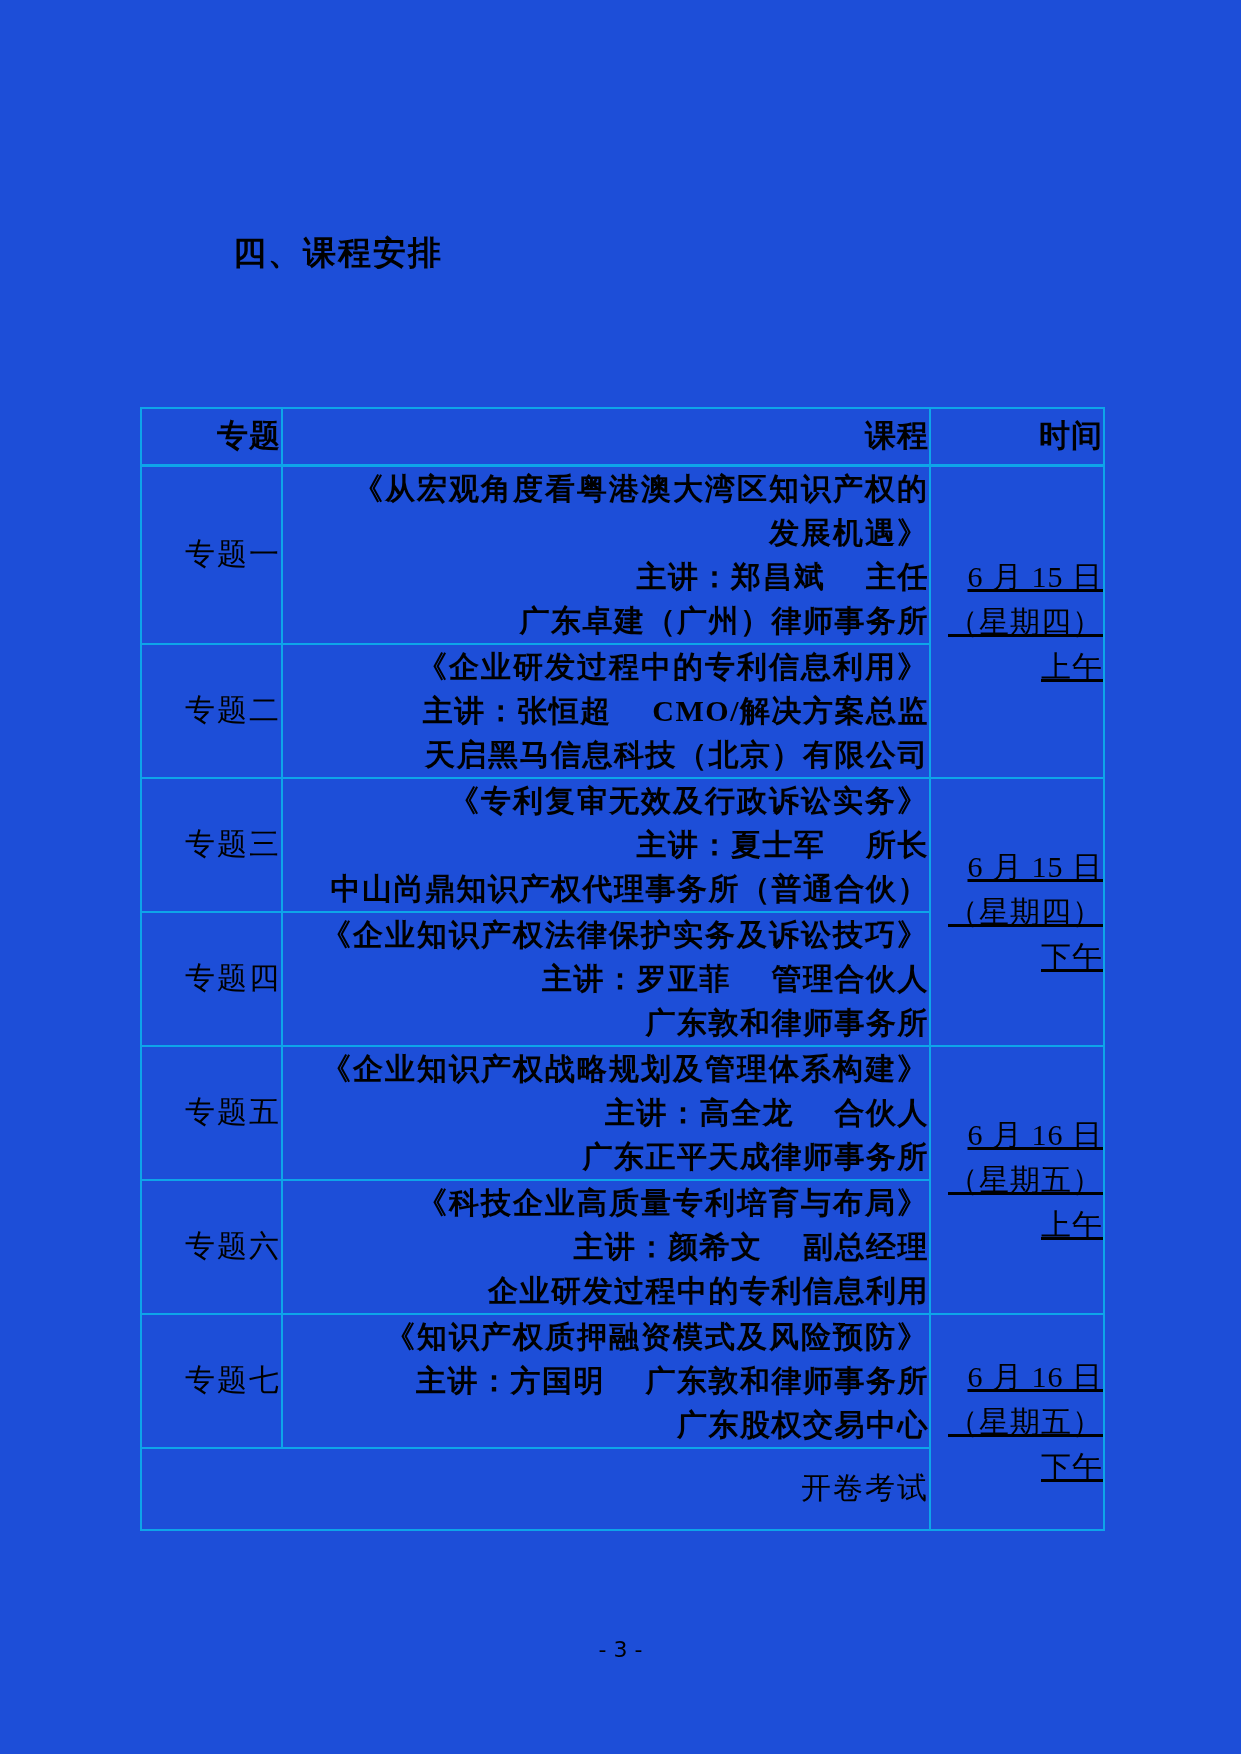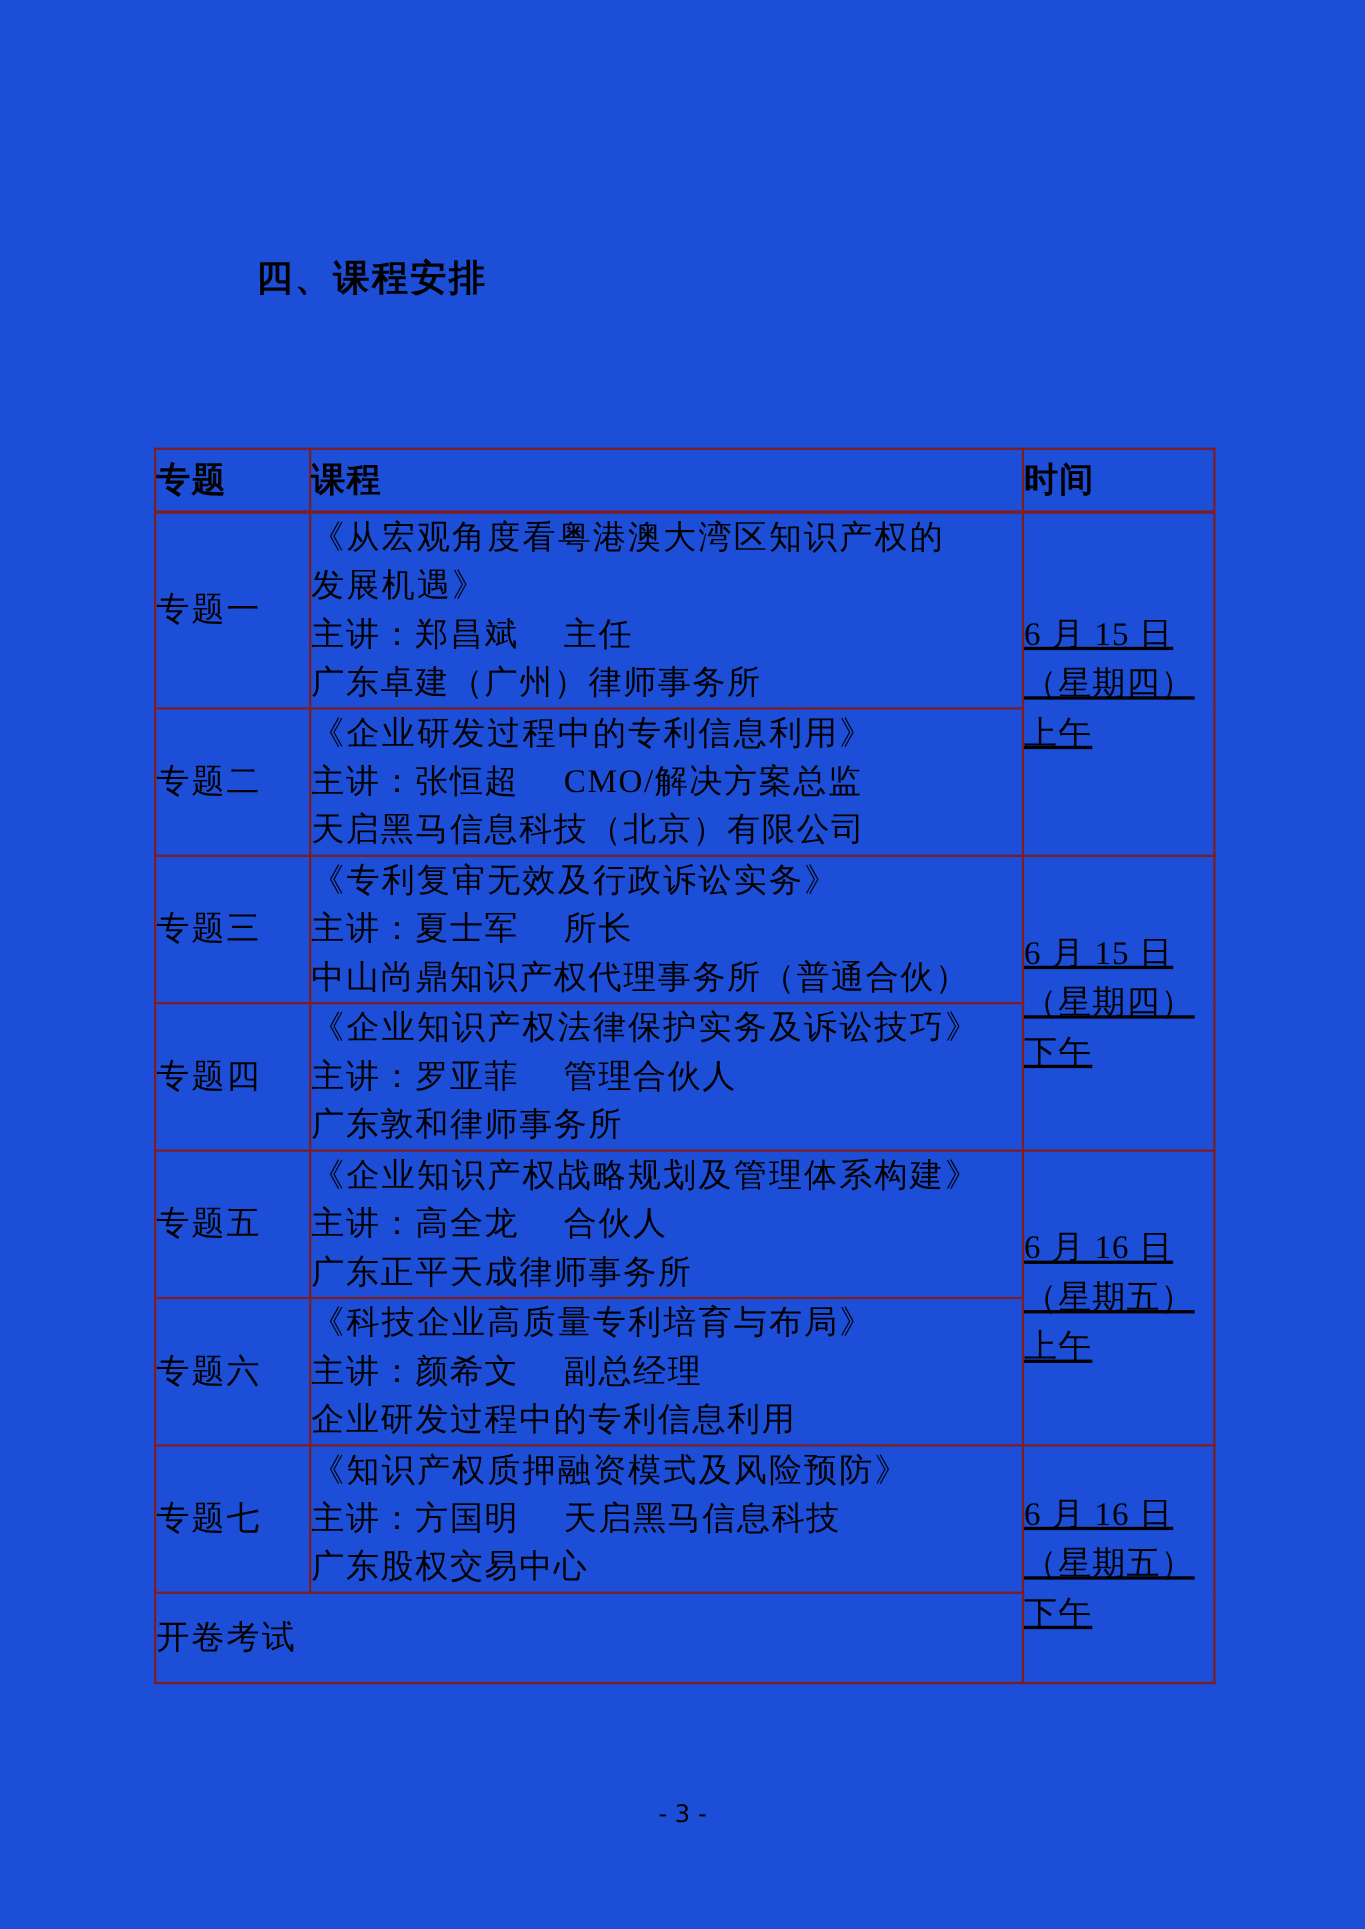--- a/index.html
+++ b/index.html
@@ -42,37 +42,37 @@
   }
   table.schedule {
     position: absolute;
     left: 140px;
     top: 407px;
     width: 963px;
     border-collapse: collapse;
     table-layout: fixed;
   }
   .schedule th, .schedule td {
-    border: 2px solid #7f1d1d;
+    border: 2px solid #0ea5e9;
     padding: 0;
-    text-align: left;
+    text-align: right;
     vertical-align: middle;
   }
   .schedule th {
     font-family: "Liberation Sans", "DejaVu Sans", sans-serif;
     font-weight: 700;
     font-size: 31px;
     border-bottom-width: 3px;
     letter-spacing: 1px;
   }
   .topic-cell {
     font-size: 30px;
     letter-spacing: 2px;
   }
-  .course-cell { font-size: 30px; }
+  .course-cell { font-size: 30px; font-weight: bold; }
   .course-cell .course-title {
     white-space: pre-line;
     line-height: 44px;
     letter-spacing: 2px;
   }
   .course-cell .course-line {
     line-height: 44px;
     letter-spacing: 1.5px;
   }
   .time-cell { font-size: 30px; text-decoration: underline; }
@@ -180,21 +180,21 @@
         <div class="course-title">《科技企业高质量专利培育与布局》</div>
         <div class="course-line">主讲：颜希文　 副总经理</div>
         <div class="course-line">企业研发过程中的专利信息利用</div>
       </td>
     </tr>
 
     <tr style="height:133px">
       <td class="topic-cell">专题七</td>
       <td class="course-cell">
         <div class="course-title">《知识产权质押融资模式及风险预防》</div>
-        <div class="course-line">主讲：方国明　 天启黑马信息科技</div>
+        <div class="course-line">主讲：方国明　 广东敦和律师事务所</div>
         <div class="course-line">广东股权交易中心</div>
       </td>
       <td class="time-cell" rowspan="2">
         <div>6 月 16 日</div>
         <div>（星期五）</div>
         <div>下午</div>
       </td>
     </tr>
 
     <tr style="height:82px">

